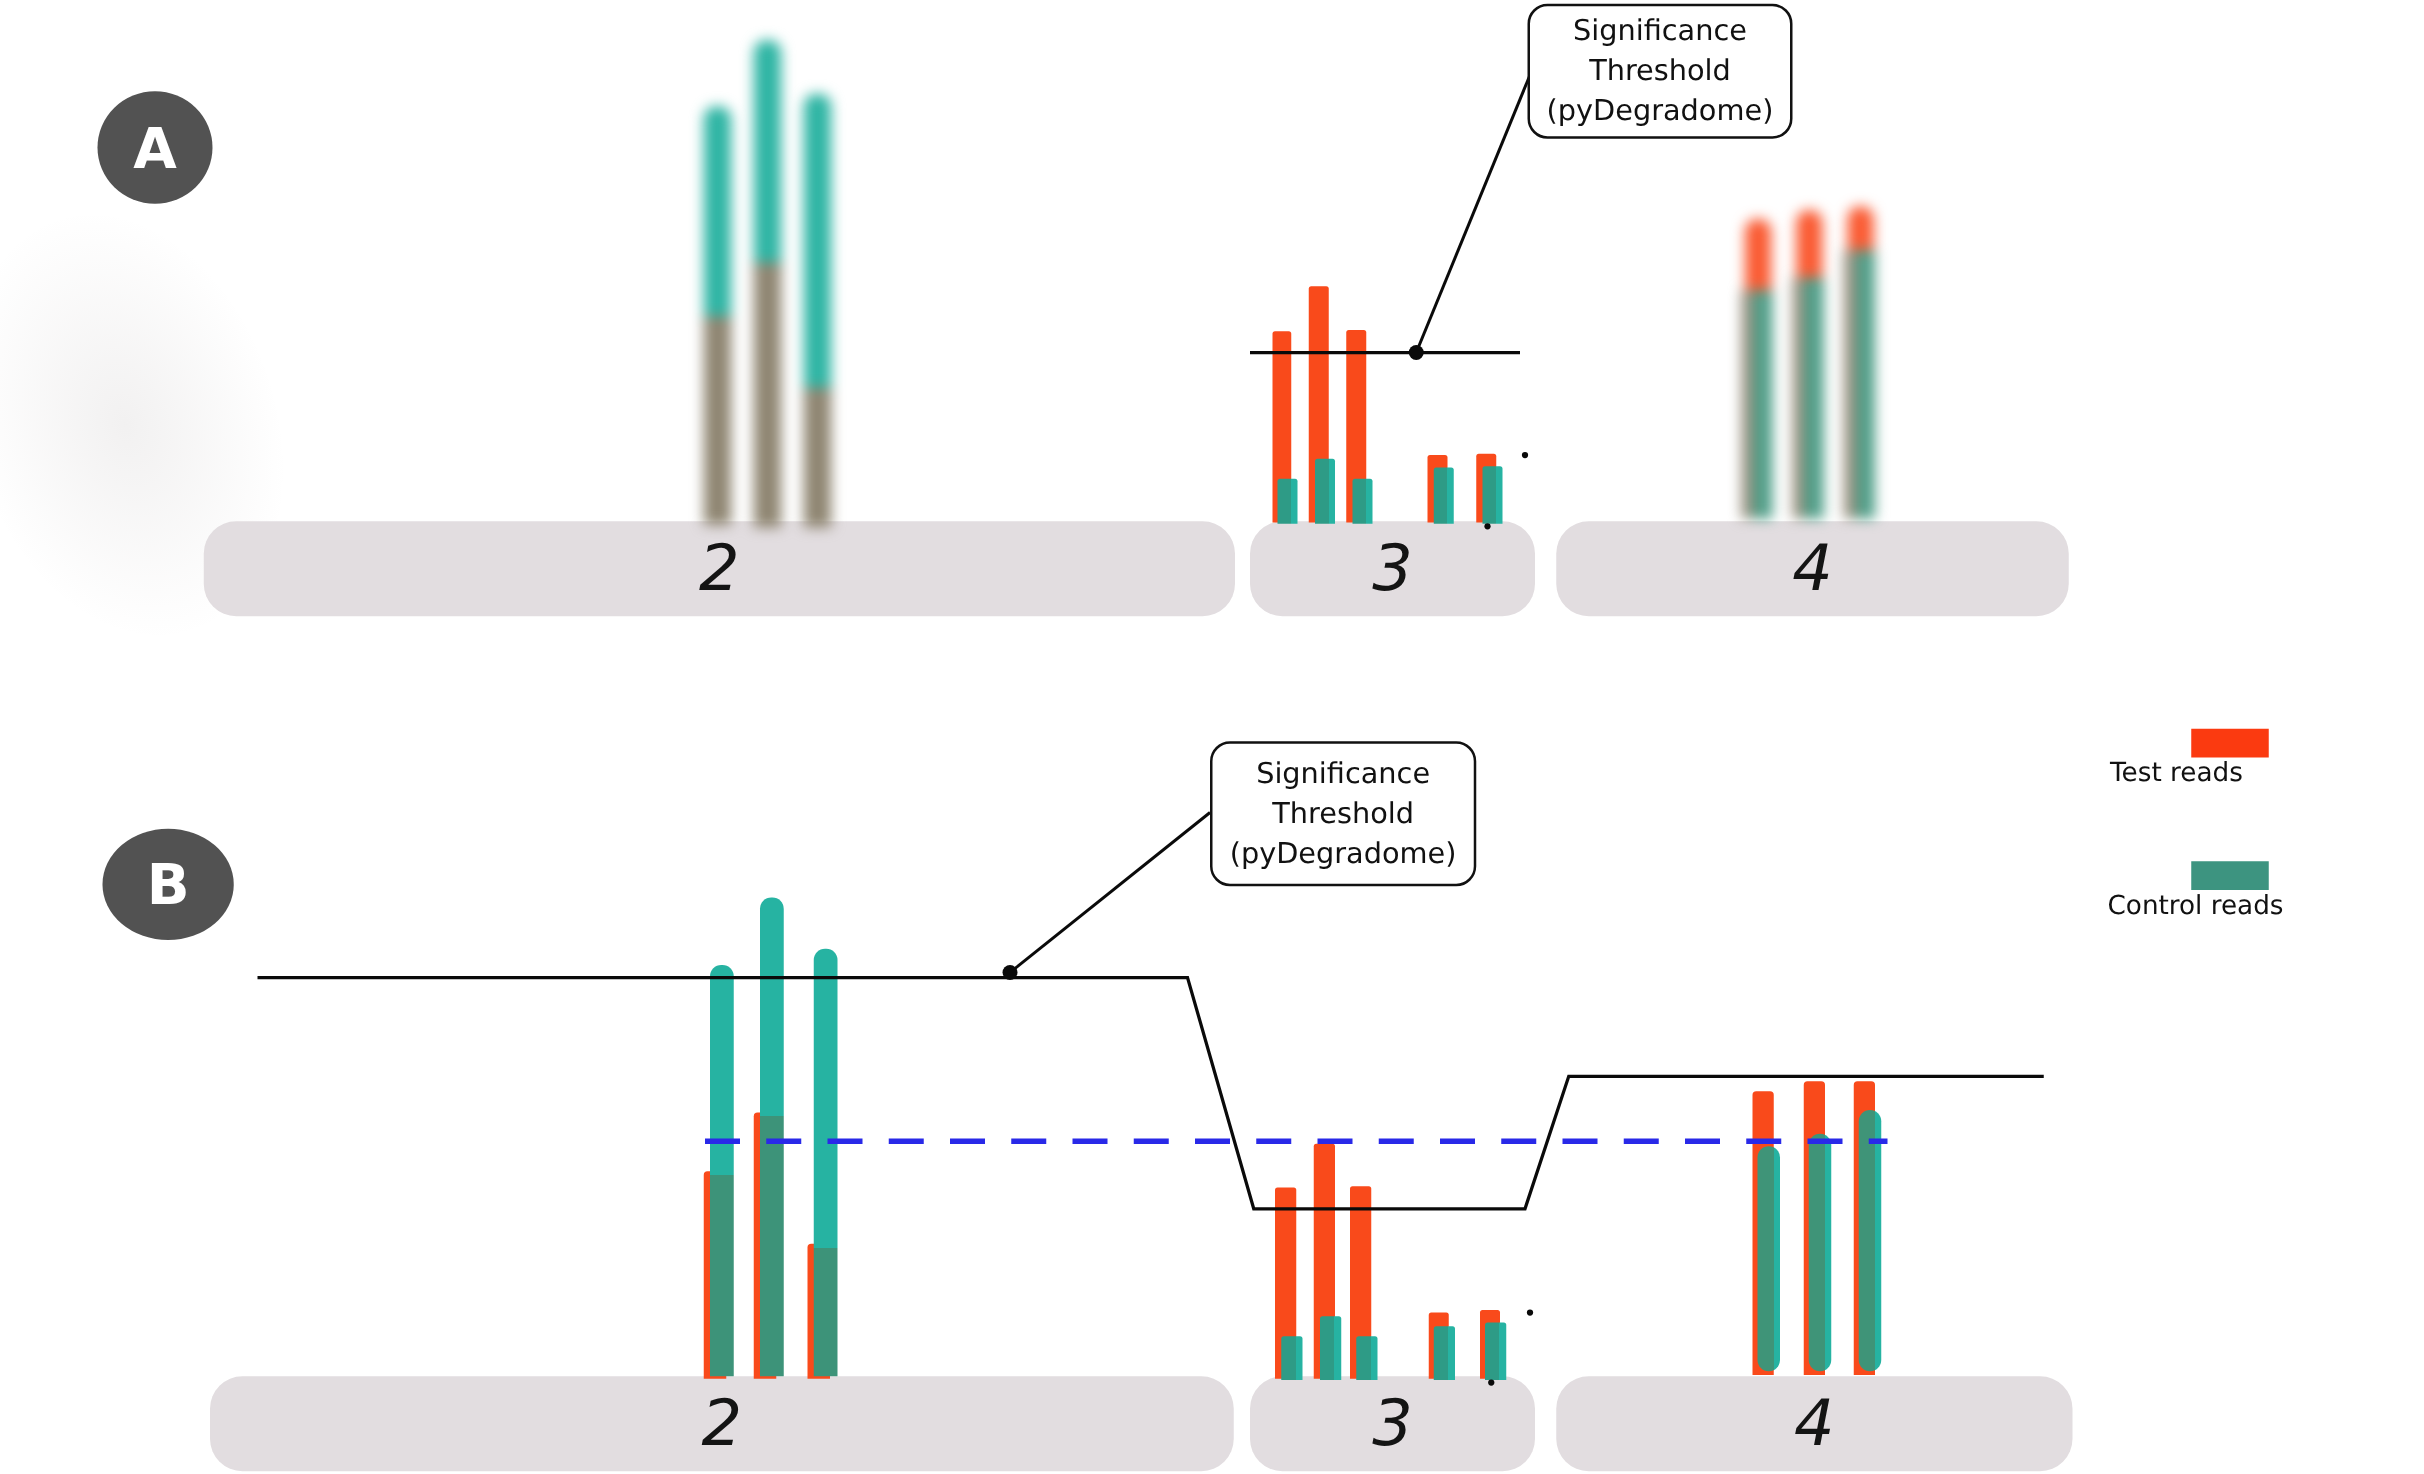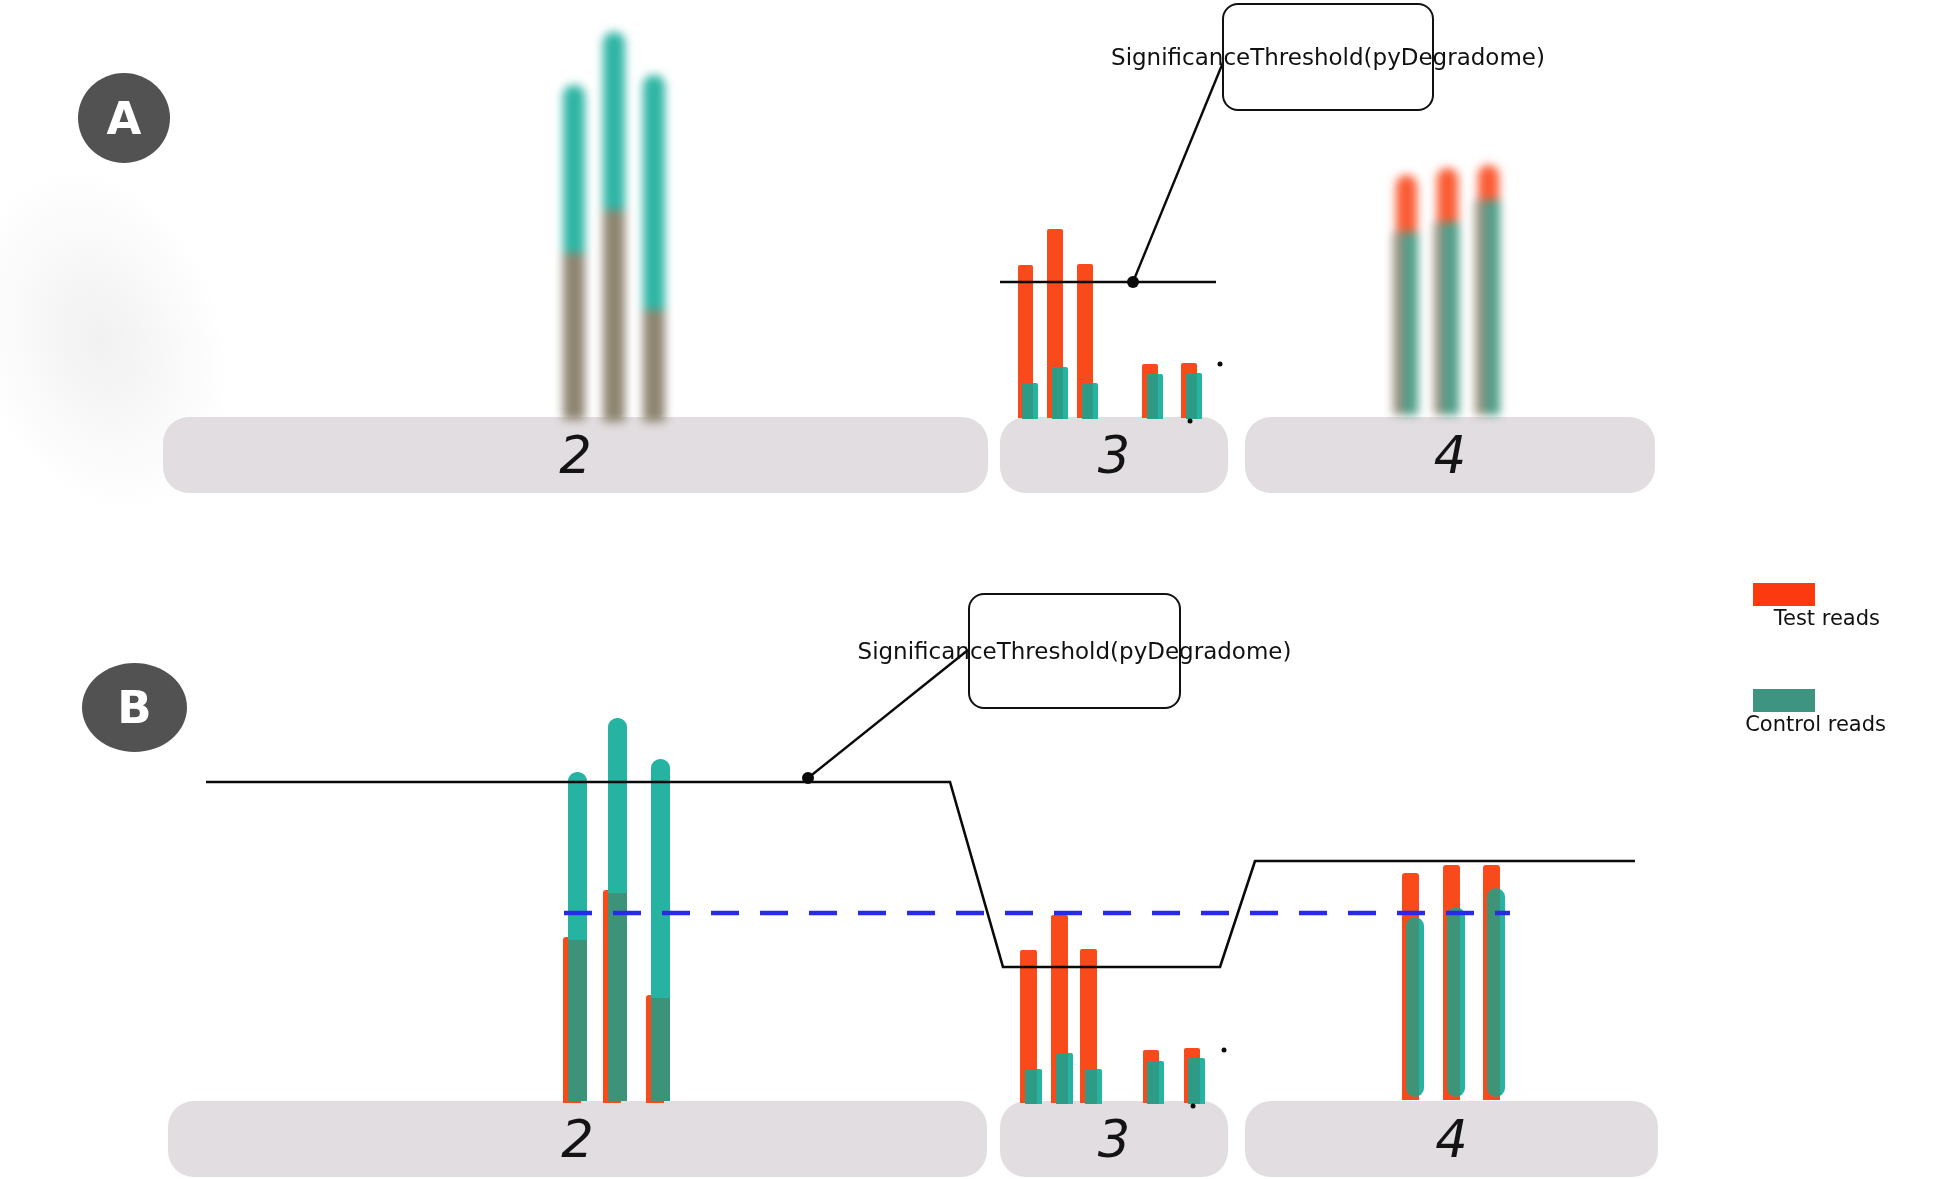--- a/index.html
+++ b/index.html
@@ -30,34 +30,34 @@
   }
   #exon-a2{left:163px; top:417px; width:825px;}
   #exon-a3{left:1000px; top:417px; width:228px;}
   #exon-a4{left:1245px; top:417px; width:410px;}
   #exon-b2{left:168px; top:1101px; width:819px;}
   #exon-b3{left:1000px; top:1101px; width:228px;}
   #exon-b4{left:1245px; top:1101px; width:413px;}
   
   .callout{
     background:#ffffff; border:2.5px solid #111111; border-radius:16px;
-    display:flex; flex-direction:row; align-items:center; justify-content:center;
+    display:flex; flex-direction:column; align-items:center; justify-content:center;
     font-size:23px; line-height:32px; color:#111111; text-align:center; z-index:6;
   }
   #callout-a{left:1222px; top:3px; width:208px; height:104px;}
   #callout-b{left:968px; top:593px; width:209px; height:112px;}
   
   .bar{position:absolute; z-index:2;}
   .blur-layer{position:absolute; left:0; top:0; width:1939px; height:1179px;
     filter:blur(5px); z-index:2; pointer-events:none;}
   
   #lines{position:absolute; left:0; top:0; z-index:5; pointer-events:none;}
   
   .swatch{width:62px; height:23px; z-index:6;}
-  .legend-label{font-size:21px; color:#111111; text-align:right; z-index:6;}
+  .legend-label{font-size:21px; color:#111111; text-align:left; z-index:6;}
   #swatch-test{left:1753px; top:583px;}
   #label-test{left:1688px; top:606px; width:192px;}
   #swatch-control{left:1753px; top:689px;}
   #label-control{left:1686px; top:712px; width:200px;}
 </style>
 </head>
 <body>
 
 <div id="stage">
 

